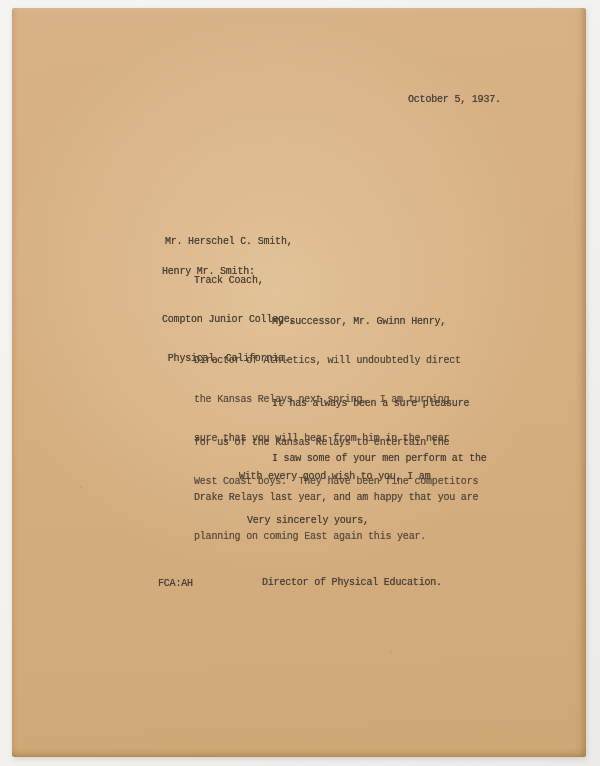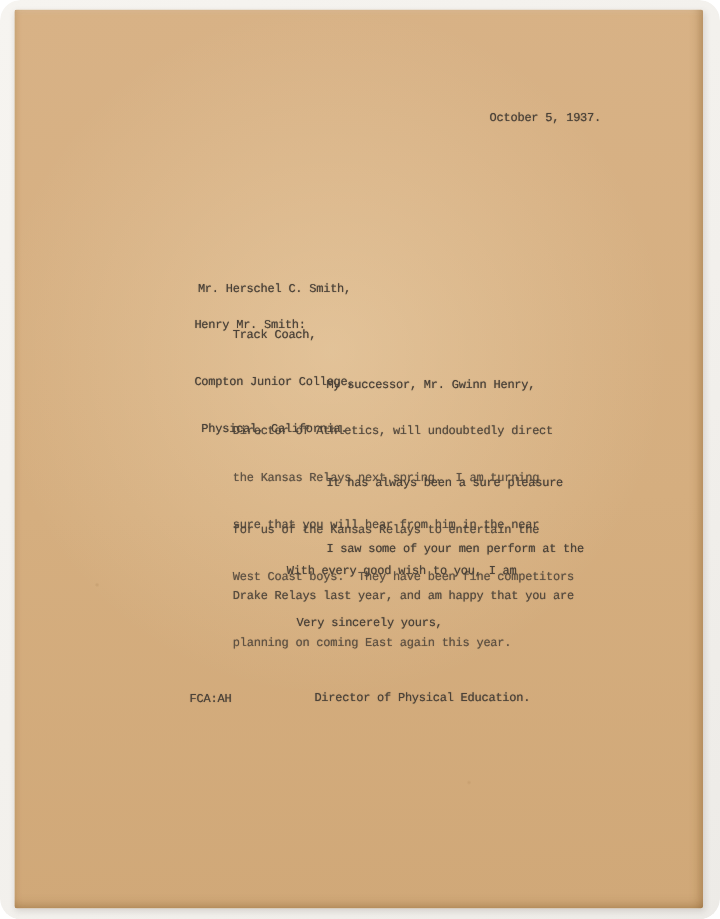--- a/index.html
+++ b/index.html
@@ -1,15 +1,15 @@
 <!DOCTYPE html>
 <html><head>
 <meta charset="utf-8">
 <style>
-  * { margin: 0; padding: 0; box-sizing: border-box; border-radius: 17px; }
+  * { margin: 0; padding: 0; box-sizing: border-box; }
   html, body {
     width: 600px; height: 766px;
     font-family: "Liberation Mono", "DejaVu Sans Mono", monospace;
   }
   .scan {
     position: relative;
     width: 600px; height: 766px;
     background: linear-gradient(135deg, #f6f4f0 0%, #f2f0ec 60%, #edebe7 100%);
     overflow: hidden;
   }

